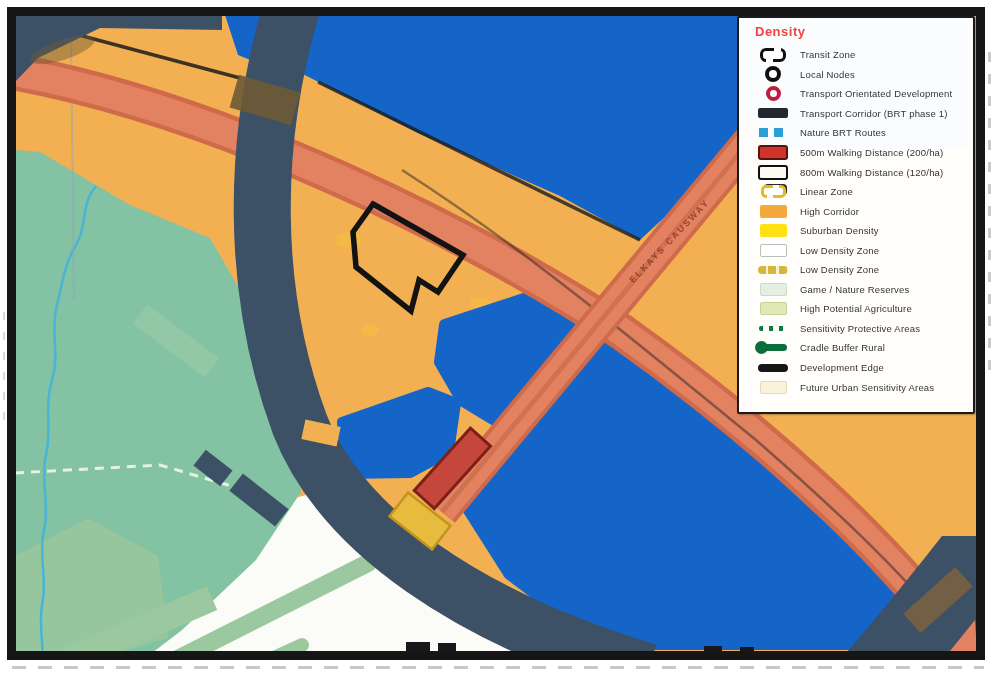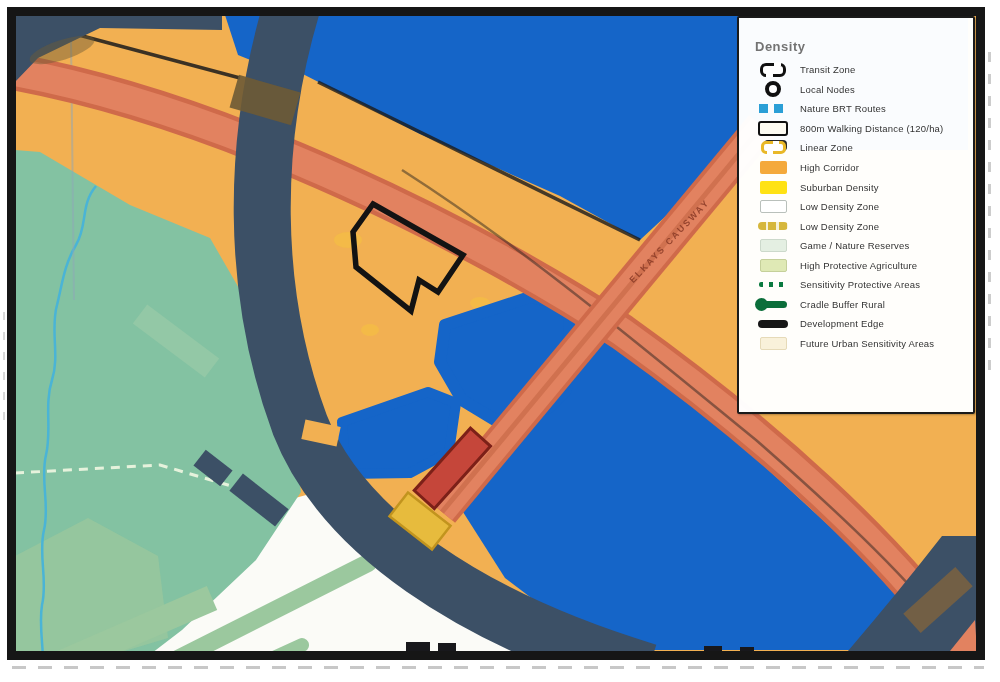--- a/index.html
+++ b/index.html
@@ -15,22 +15,22 @@
     background:repeating-linear-gradient(180deg,#aaa 0 8px,transparent 8px 20px);opacity:.45;}
   
   .road-label{position:absolute;left:604px;top:305px;width:190px;text-align:center;
     transform:rotate(-46.5deg);transform-origin:left center;
     font-size:9px;font-weight:bold;letter-spacing:2px;color:#8a3a26;opacity:.85;
     text-transform:uppercase;pointer-events:none;}
   
   .legend{position:absolute;left:737px;top:16px;width:238px;height:398px;
     background:rgba(255,255,255,.98);border:2px solid #1a1a1a;border-radius:2px;
     box-sizing:border-box;padding:5px 6px 4px 16px;box-shadow:1px 1px 2px rgba(0,0,0,.25);}
-  .legend-title{font-size:13px;font-weight:bold;color:#737373;letter-spacing:.5px;
-    margin:16px 0 4px 0;height:17px;}
+  .legend-title{font-size:13px;font-weight:bold;color:#ef4444;letter-spacing:.5px;
+    margin:1px 0 4px 0;height:17px;}
   .lrow{display:flex;align-items:center;height:19.55px;gap:9px;text-align:center;}
   .swbox{width:36px;display:flex;justify-content:center;align-items:center;flex:0 0 36px;}
   .llabel{font-size:9.5px;color:#333;white-space:nowrap;letter-spacing:.2px;}
   
   .sw{position:relative;box-sizing:border-box;display:block;}
   .sw-transit{width:26px;height:14px;border:3.5px solid #101010;border-radius:6px;background:#fff;}
   .sw-transit::before{content:"";position:absolute;top:-3.5px;left:54%;width:7px;height:3.5px;background:#fff;}
   .sw-transit::after{content:"";position:absolute;bottom:-3.5px;left:14%;width:7px;height:3.5px;background:#fff;}
   .sw-node{width:16px;height:16px;border:4.5px solid #101010;border-radius:50%;background:#fff;}
   .sw-tod{width:15px;height:15px;border:4px solid #bb1f3e;border-radius:50%;background:#fff;}
@@ -156,26 +156,44 @@
       <span class="llabel">Transit Zone</span>
     </div>
     <div class="lrow">
       <span class="swbox">
           <span class="sw sw-node"></span>
         </span>
       <span class="llabel">Local Nodes</span>
     </div>
     <div class="lrow">
       <span class="swbox">
+          <span class="sw sw-tod"></span>
+        </span>
+      <span class="llabel">Transport Orientated Development</span>
+    </div>
+    <div class="lrow">
+      <span class="swbox">
+          <span class="sw sw-corridor"></span>
+        </span>
+      <span class="llabel">Transport Corridor (BRT phase 1)</span>
+    </div>
+    <div class="lrow">
+      <span class="swbox">
           <span class="sw sw-brt"></span>
         </span>
       <span class="llabel">Nature BRT Routes</span>
     </div>
     <div class="lrow">
       <span class="swbox">
+          <span class="sw sw-w500"></span>
+        </span>
+      <span class="llabel">500m Walking Distance (200/ha)</span>
+    </div>
+    <div class="lrow">
+      <span class="swbox">
           <span class="sw sw-w800"></span>
         </span>
       <span class="llabel">800m Walking Distance (120/ha)</span>
     </div>
     <div class="lrow">
       <span class="swbox">
           <span class="sw sw-linear"></span>
         </span>
       <span class="llabel">Linear Zone</span>
     </div>
@@ -206,21 +224,21 @@
     <div class="lrow">
       <span class="swbox">
           <span class="sw sw-game"></span>
         </span>
       <span class="llabel">Game / Nature Reserves</span>
     </div>
     <div class="lrow">
       <span class="swbox">
           <span class="sw sw-agri"></span>
         </span>
-      <span class="llabel">High Protective Agriculture</span>
+      <span class="llabel">High Potential Agriculture</span>
     </div>
     <div class="lrow">
       <span class="swbox">
           <span class="sw sw-sens"></span>
         </span>
       <span class="llabel">Sensitivity Protective Areas</span>
     </div>
     <div class="lrow">
       <span class="swbox">
           <span class="sw sw-cradle"></span>

